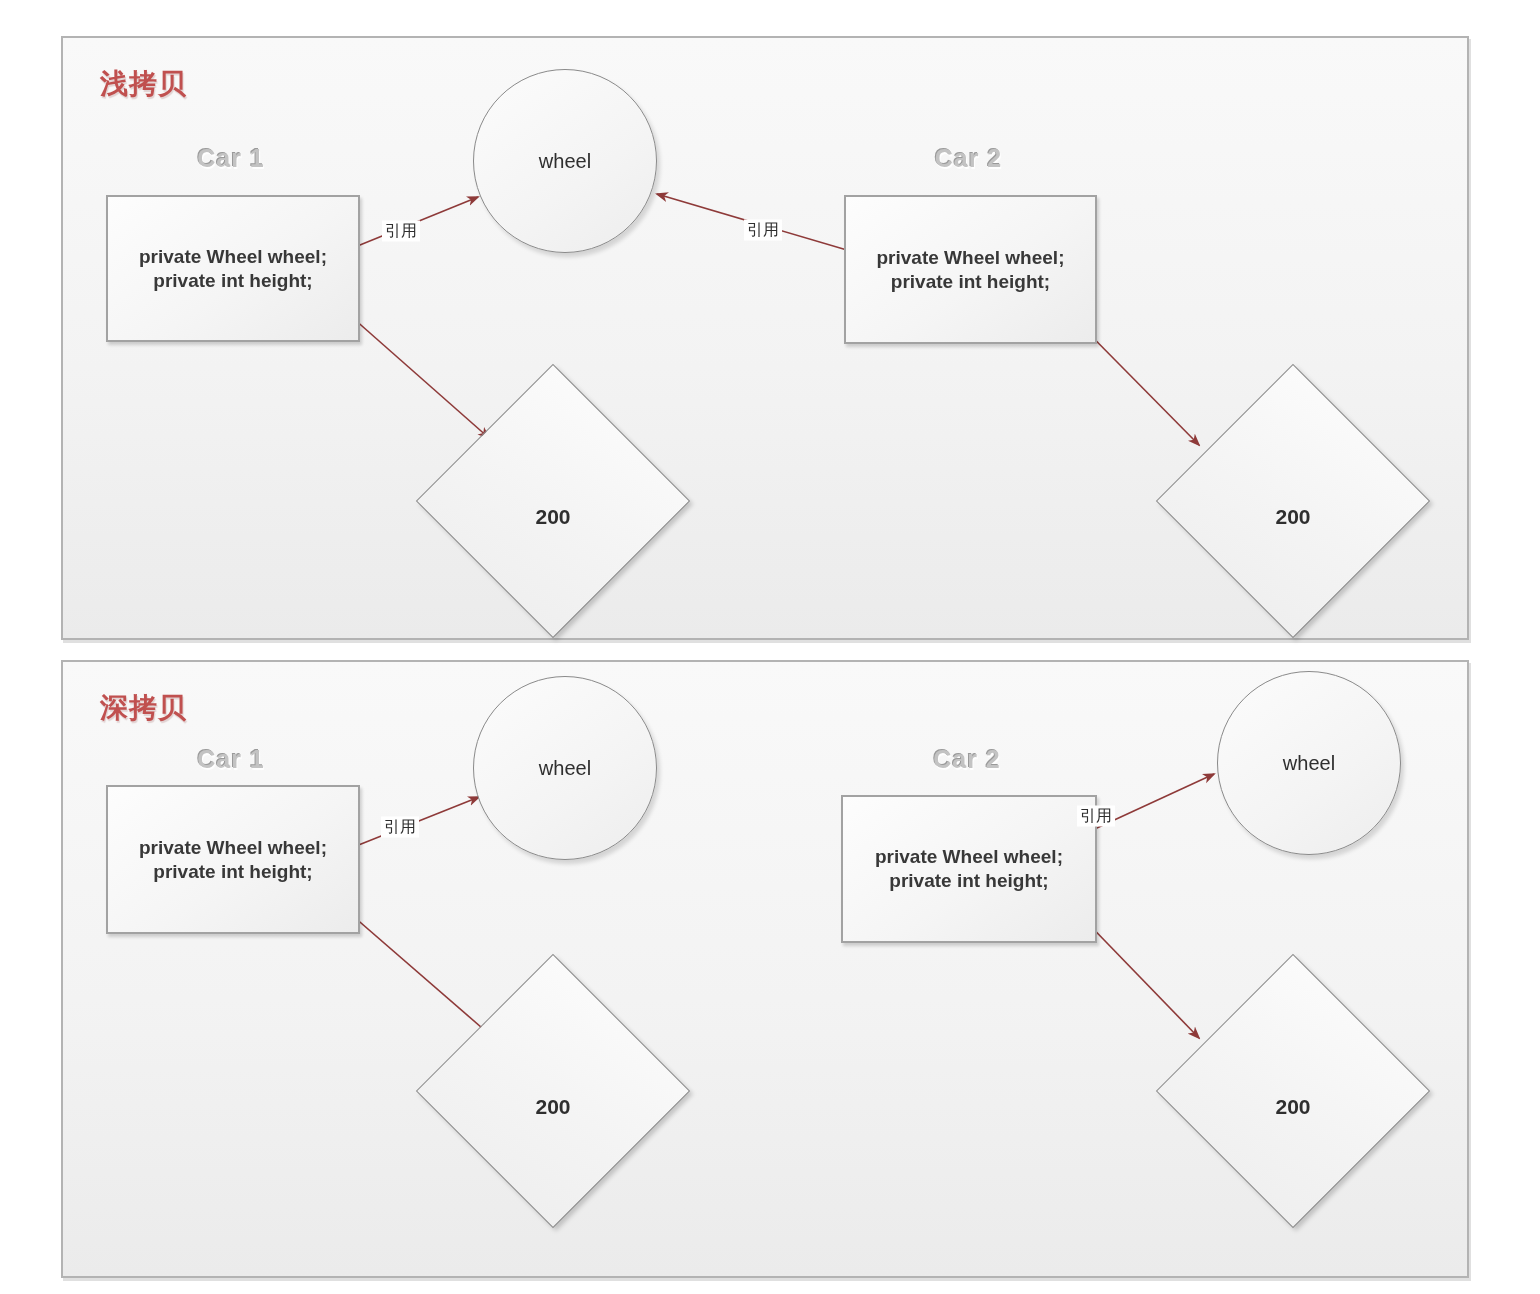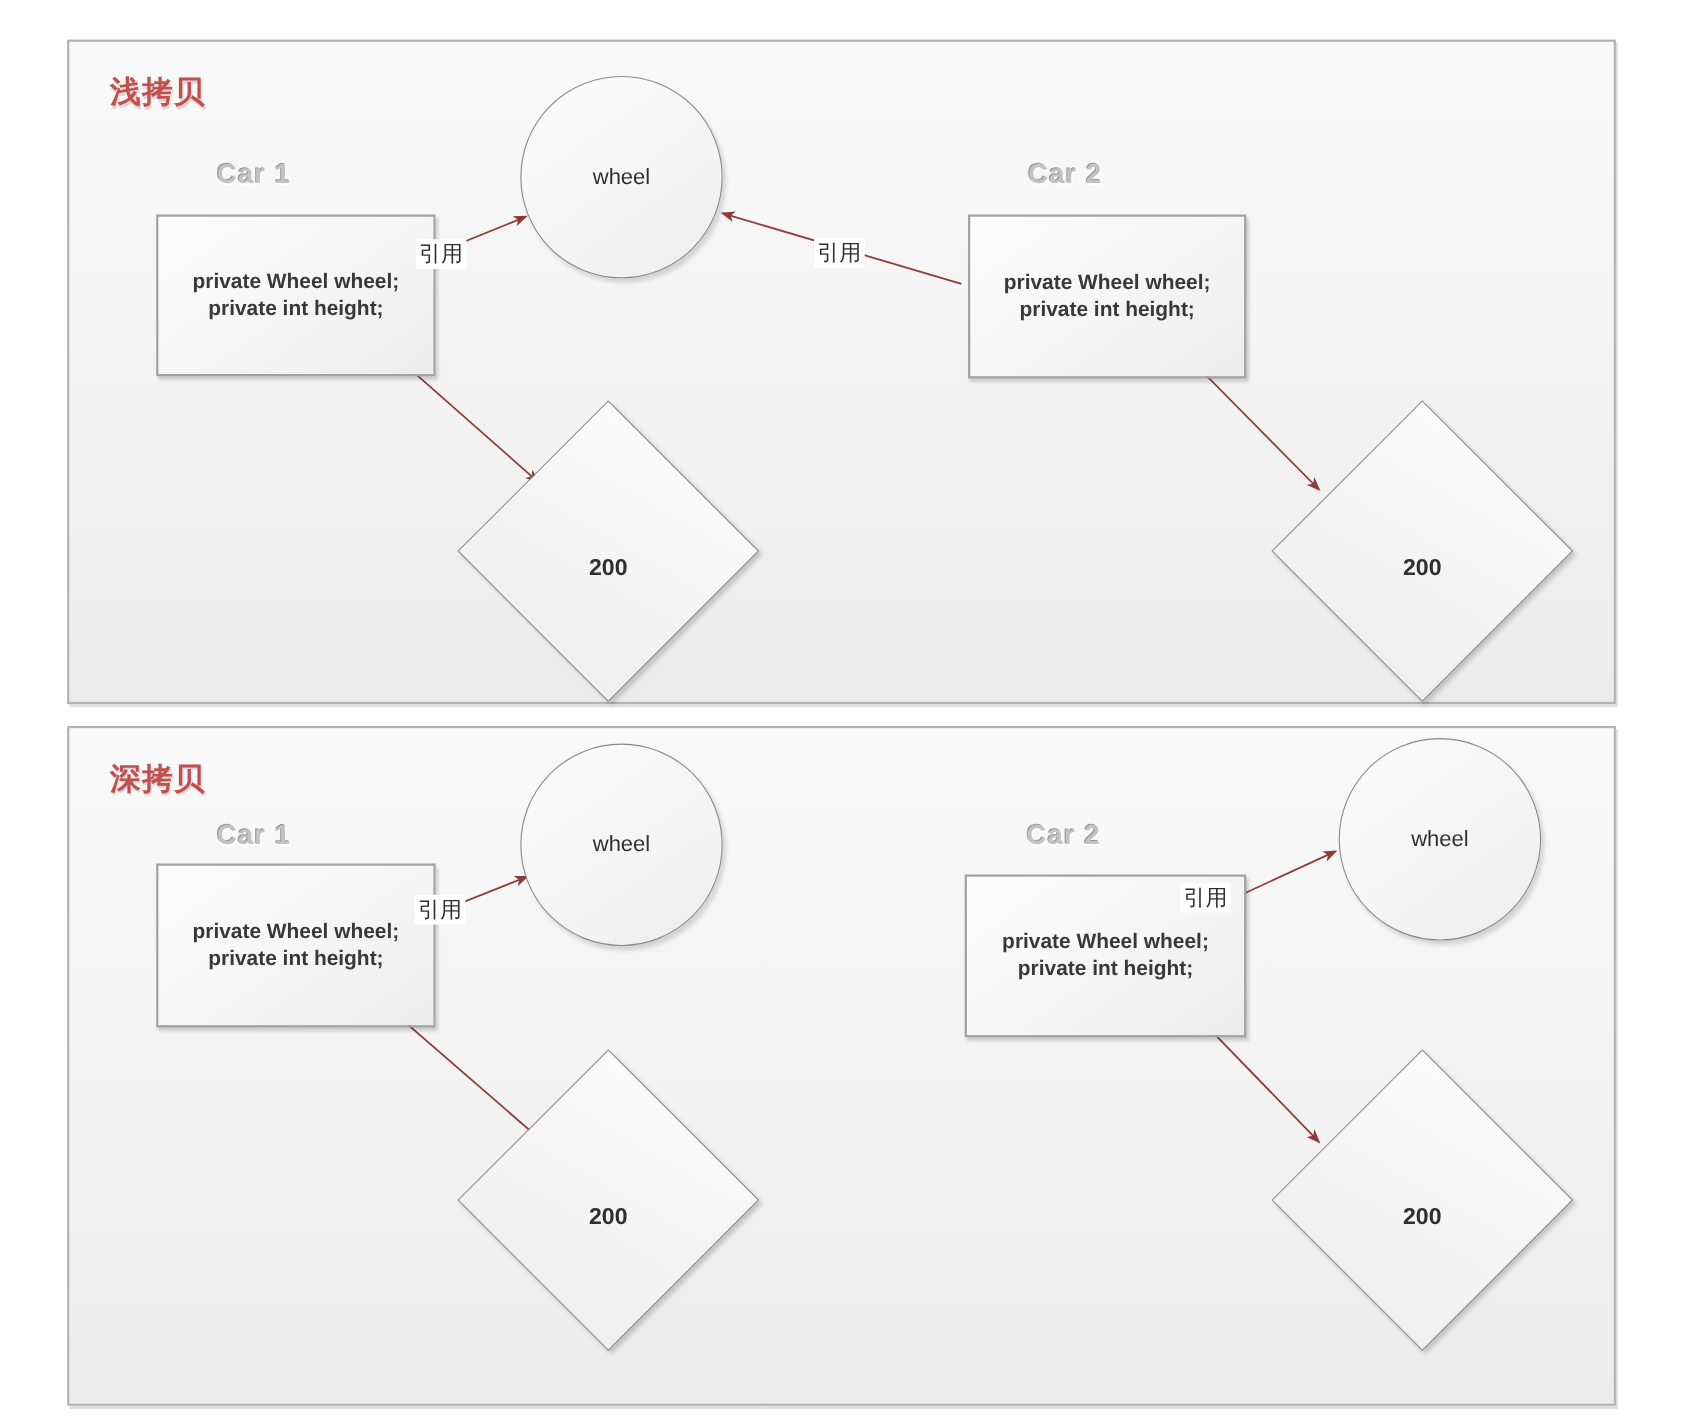--- a/index.html
+++ b/index.html
@@ -28,21 +28,21 @@
     font-size:25px;font-weight:700;color:#c3c3c3;
     text-shadow:-1px -1px 0 #9a9a9a, 1px 2px 1px #ffffff;
     letter-spacing:1px;
   }
 
   .node-box{
     position:absolute;
     background:linear-gradient(145deg,#fdfdfd 0%,#f5f5f5 55%,#ececec 100%);
     border:2px solid #a2a2a2;
     box-shadow:2px 3px 3px rgba(0,0,0,0.16);
-    display:flex;flex-direction:column;justify-content:center;margin-left:36px;
+    display:flex;flex-direction:column;justify-content:center;
   }
   .code-line{
     font-size:19px;font-weight:700;color:var(--text-dark,#383838);
     line-height:24px;text-align:center;white-space:nowrap;
   }
 
   .node-circle{
     position:absolute;width:182px;height:182px;border-radius:50%;
     background:linear-gradient(145deg,#fcfcfc 0%,#f4f4f4 60%,#ededed 100%);
     border:1.5px solid #8a8a8a;
@@ -59,21 +59,21 @@
     transform:rotate(45deg);
   }
   .diamond-label{
     position:absolute;transform:translate(-50%,-50%);
     font-size:21px;font-weight:700;color:#2f2f2f;white-space:nowrap;margin-top:16px;
   }
 
   .edge-label{
     position:absolute;transform:translate(-50%,-50%);
     background:#ffffff;padding:0 3px;
-    font-size:20px;font-weight:500;color:#2f2f2f;white-space:nowrap;
+    font-size:16px;font-weight:500;color:#2f2f2f;white-space:nowrap;
   }
 
   svg.arrows{position:absolute;left:0;top:0;pointer-events:none;}
   svg.arrows line{stroke:var(--arrow-red,#8e3a39);stroke-width:1.6;}
   svg.arrows .ah{fill:var(--arrow-red,#8e3a39);}
 </style>
 </head>
 <body>
 
 <div id="stage">

